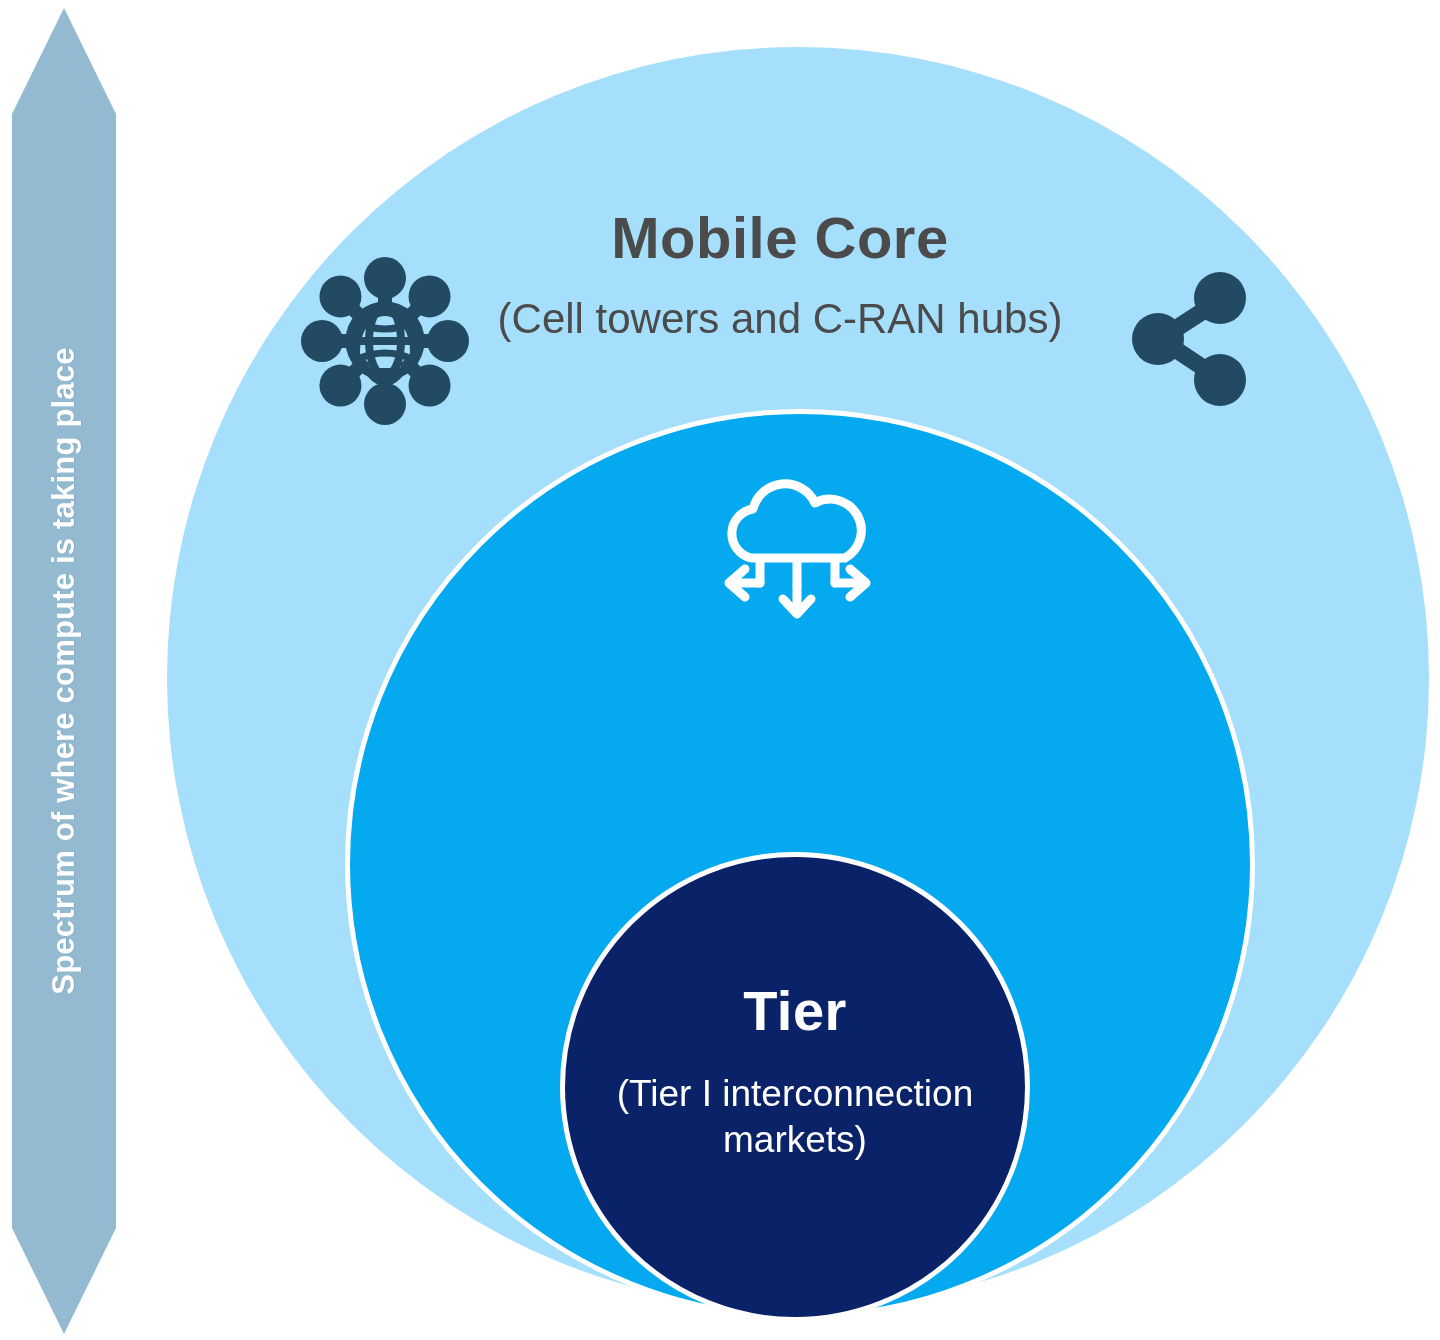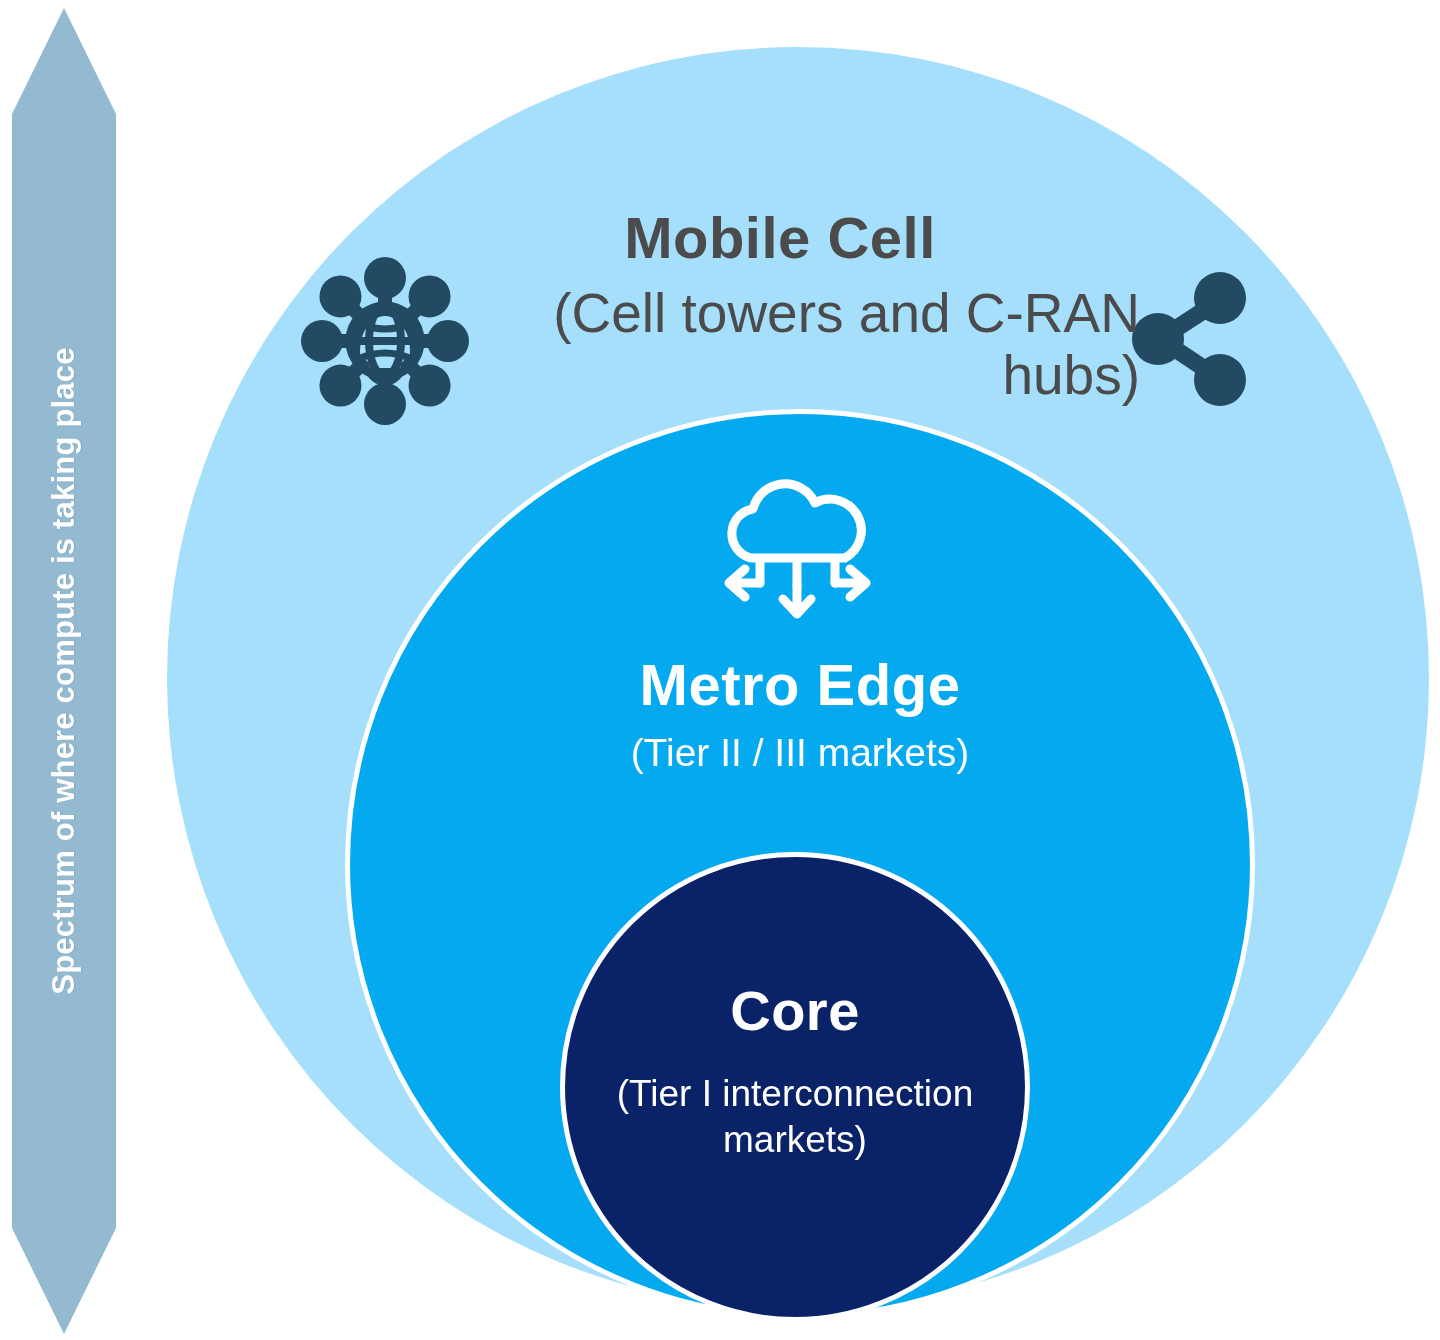--- a/index.html
+++ b/index.html
@@ -105,21 +105,21 @@
     display: block;
   }
 
   .mobile-edge-text {
     left: 420px;
     top: 206px;
     width: 720px;
     color: #4b4b4b;
   }
   .mobile-edge-text .label-title { font-size: 58px; letter-spacing: 0.5px; }
-  .mobile-edge-text .label-sub   { font-size: 55px; margin-top: 12px; text-align: right; }
+  .mobile-edge-text .label-sub   { font-size: 42px; margin-top: 24px; }
 
   .metro-edge-text {
     left: 475px;
     top: 653px;
     width: 650px;
     color: #ffffff;
   }
   .metro-edge-text .label-title { font-size: 58px; letter-spacing: 0.5px; }
   .metro-edge-text .label-sub   { font-size: 39px; margin-top: 13px; }
 
@@ -254,27 +254,23 @@
         <line x1="92" y1="112" x2="92" y2="140"></line>
 
         <polyline points="40,96 24,110 40,124"></polyline>
         <polyline points="145,96 161,110 145,124"></polyline>
         <polyline points="78,126 92,141 106,126"></polyline>
       </g>
     </svg>
   </div>
 
   <div class="label-block mobile-edge-text">
-    <span class="label-title">Mobile Cell</span>
+    <span class="label-title">Mobile Core</span>
     <span class="label-sub">(Cell towers and C-RAN hubs)</span>
   </div>
 
-  <div class="label-block metro-edge-text">
-    <span class="label-title">Metro Edge</span>
-    <span class="label-sub">(Tier  II / III markets)</span>
-  </div>
 
   <div class="label-block core-text">
-    <span class="label-title">Core</span>
+    <span class="label-title">Tier</span>
     <span class="label-sub">(Tier I  interconnection markets)</span>
   </div>
 
 </div>
 
 </body></html>

